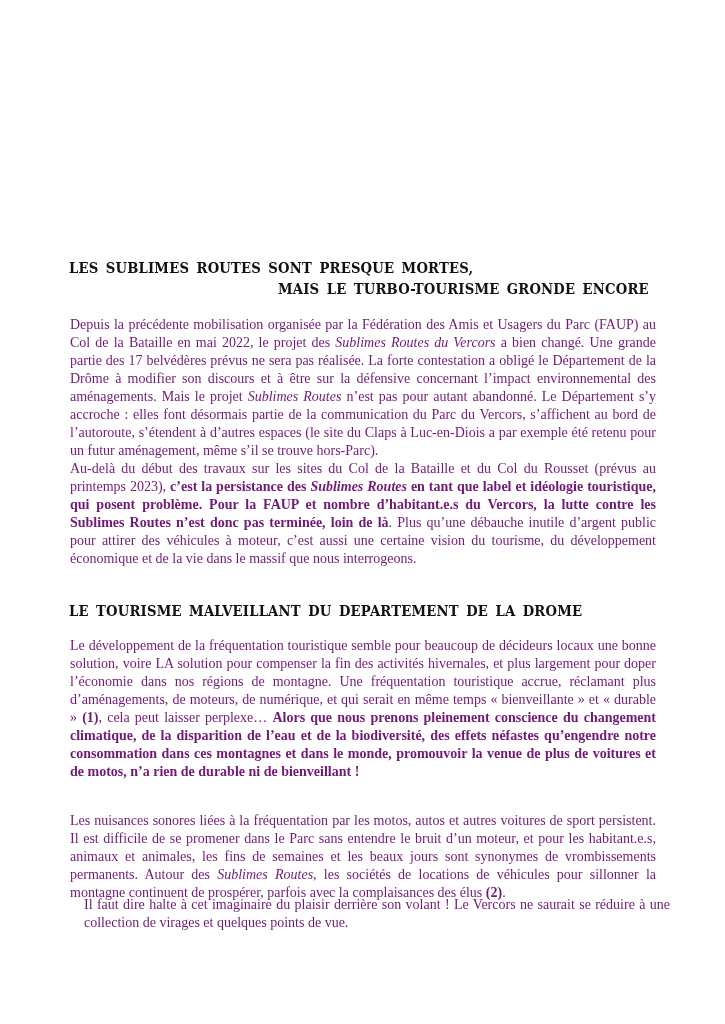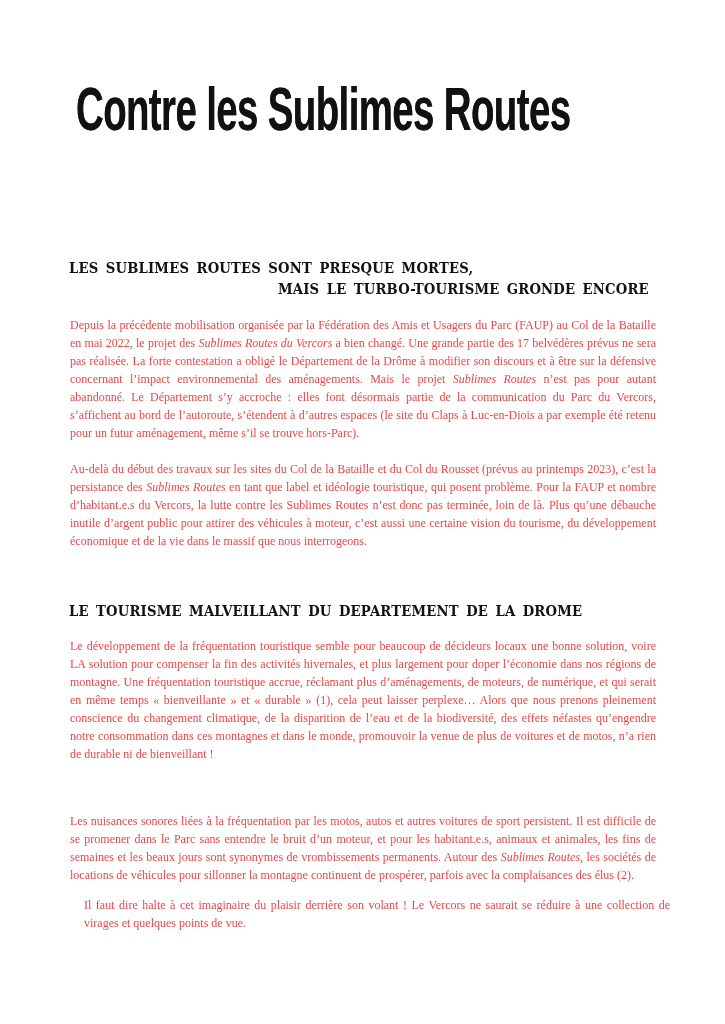--- a/index.html
+++ b/index.html
@@ -77,41 +77,38 @@
   }
   .h1-line1 { top: 258px; left: 69px; }
   .h1-line2 { top: 279px; left: 278px; }
   .h2 { top: 601px; left: 69px; }
 
   .para {
     position: absolute;
     left: 70px;
     width: 586px;
     font-family: "Liberation Serif", "DejaVu Serif", serif;
-    font-size: 12px;
+    font-size: 14px;
     line-height: 18px;
     text-align: justify;
-    color: #ef4444;
+    color: #701a75;
   }
   .para em { font-style: italic; }
-  .para strong { font-weight: 400; }
+  .para strong { font-weight: 700; }
   .p1 { top: 316px; }
   .p2 { top: 460px; }
   .p3 { top: 637px; }
   .p4 { top: 812px; }
   .p5 { top: 882px; }
 </style>
 </head>
 <body>
 
 <div class="page">
 
-  <div class="main-title">
-    <span>Contre les Sublimes Routes</span>
-  </div>
 
 
   <div class="heading h1-line1">LES SUBLIMES ROUTES SONT PRESQUE MORTES,</div>
   <div class="heading h1-line2">MAIS LE TURBO-TOURISME GRONDE ENCORE</div>
 
   <p class="para p1" style="margin:0"><span>Depuis la précédente mobilisation organisée par la Fédération des Amis et Usagers du Parc (FAUP) au Col de la Bataille en mai 2022, le projet des </span><em>Sublimes Routes du Vercors</em><span> a bien changé. Une grande partie des 17 belvédères prévus ne sera pas réalisée. La forte contestation a obligé le Département de la Drôme à modifier son discours et à être sur la défensive concernant l’impact environnemental des aménagements. Mais le projet </span><em>Sublimes Routes</em><span> n’est pas pour autant abandonné. Le Département s’y accroche : elles font désormais partie de la communication du Parc du Vercors, s’affichent au bord de l’autoroute, s’étendent à d’autres espaces (le site du Claps à Luc-en-Diois a par exemple été retenu pour un futur aménagement, même s’il se trouve hors-Parc).</span></p>
 
   <p class="para p2" style="margin:0"><span>Au-delà du début des travaux sur les sites du Col de la Bataille et du Col du Rousset (prévus au printemps 2023), </span><strong>c’est la persistance des </strong><strong><em>Sublimes Routes</em></strong><strong> en tant que label et idéologie touristique, qui posent problème. Pour la FAUP et nombre d’habitant.e.s du Vercors, la lutte contre les Sublimes Routes n’est donc pas terminée, loin de là</strong><span>. Plus qu’une débauche inutile d’argent public pour attirer des véhicules à moteur, c’est aussi une certaine vision du tourisme, du développement économique et de la vie dans le massif que nous interrogeons.</span></p>
 
   <div class="heading h2">LE TOURISME MALVEILLANT DU DEPARTEMENT DE LA DROME</div>

